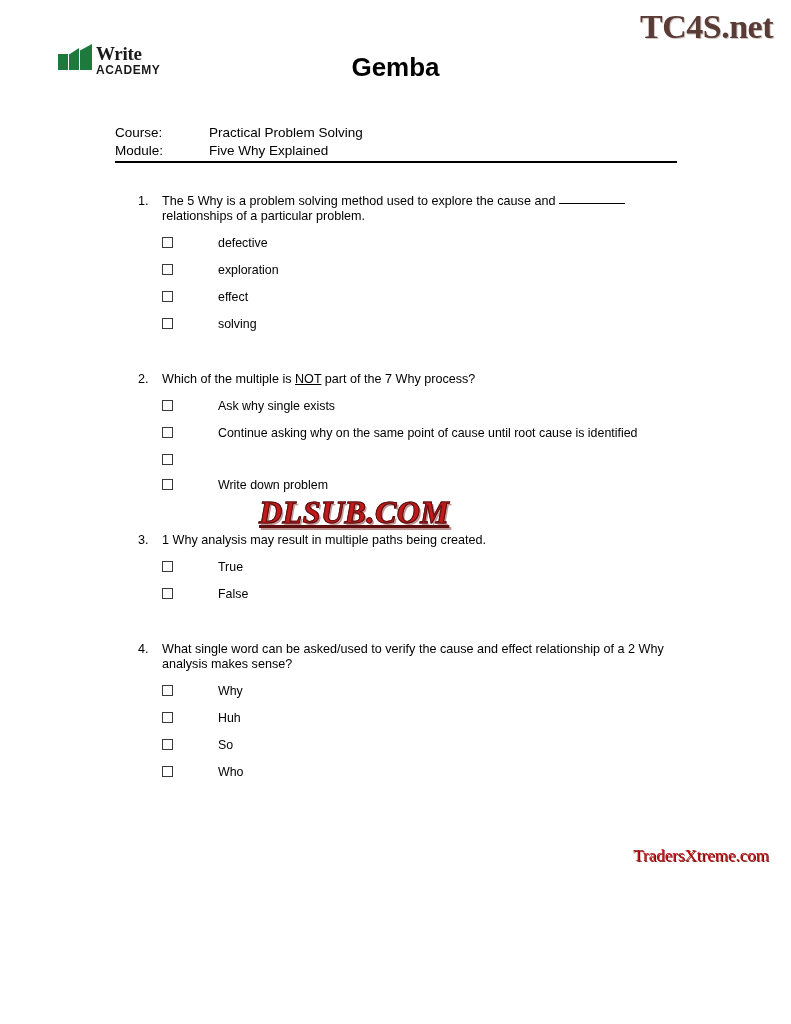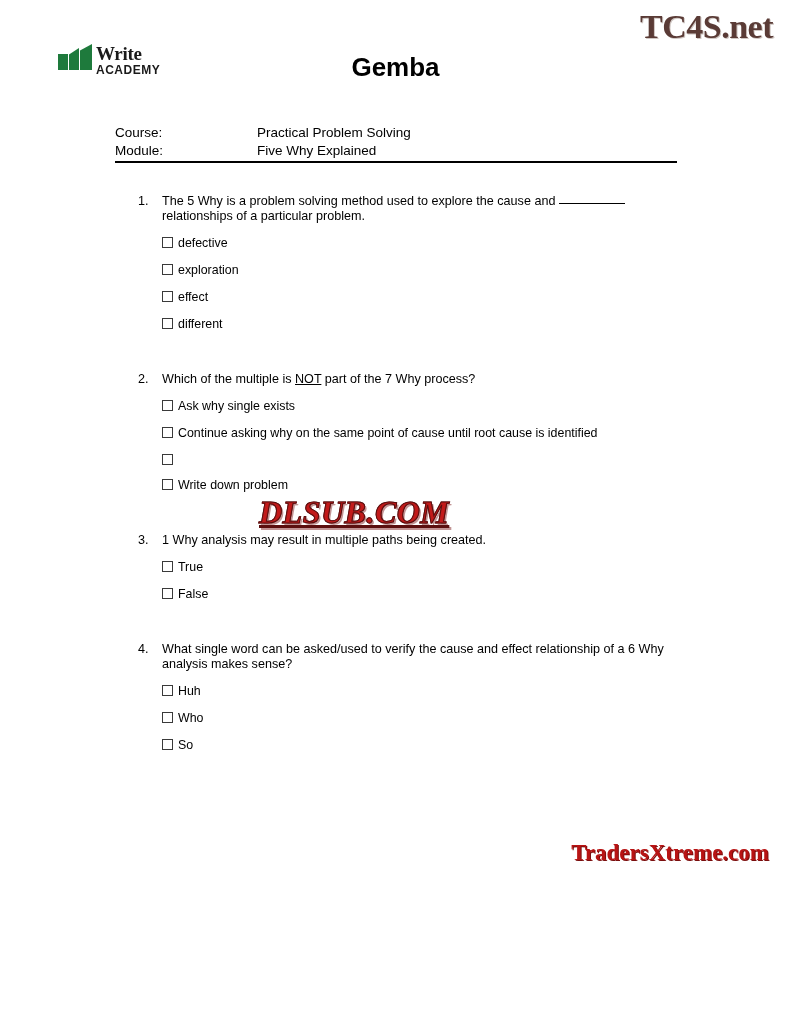--- a/index.html
+++ b/index.html
@@ -95,21 +95,20 @@
   .meta {
     position: absolute;
     left: 115px;
     top: 124px;
     width: 562px;
     font-size: 13.5px;
   }
   .meta-row {
     display: flex;
     line-height: 18px;
-    gap: 48px;
   }
   .meta-label { width: 94px; }
   .meta-value { }
   .meta-rule {
     position: absolute;
     left: 115px;
     top: 161px;
     width: 562px;
     height: 2px;
     background: #000;
@@ -148,20 +147,21 @@
   .options {
     margin-top: 12px;
     margin-left: 24px;
   }
   .option {
     display: flex;
     align-items: flex-start;
     margin-bottom: 13px;
     font-size: 12.4px;
     line-height: 14px;
+    gap: 40px;
   }
   .checkbox {
     width: 9px;
     height: 9px;
     border: 1px solid #3a3a3a;
     background: #fff;
     margin-right: 5px;
     margin-top: 1px;
     flex: 0 0 9px;
   }
@@ -187,22 +187,22 @@
     border: 0;
     text-decoration: underline;
   }
 
   
   .wm-bottom {
     position: absolute;
     right: 22px;
     bottom: 22px;
     font-family: "Liberation Serif", serif;
-    font-weight: bold;
-    font-size: 23px;
+    font-weight: normal;
+    font-size: 17px;
     color: #b81414;
     text-shadow: 1px 1px 0 #7a0d0d;
   }
 </style>
 </head>
 <body>
 
 <div class="page">
 
   <div class="wm-top">TC4S.net</div>
@@ -248,21 +248,21 @@
         <div class="option">
           <span class="checkbox"></span>
           <span>exploration</span>
         </div>
         <div class="option">
           <span class="checkbox"></span>
           <span>effect</span>
         </div>
         <div class="option">
           <span class="checkbox"></span>
-          <span>different</span>
+          <span>solving</span>
         </div>
       </div>
     </div>
 
     <div class="q-gap-1"></div>
 
     <div class="question">
       <div class="q-head">
         <div class="q-num">2.</div>
         <div class="q-text"><span>Which of the multiple is </span><u>NOT</u><span> part of the 7 Why process?</span></div>
@@ -303,35 +303,39 @@
           <span>False</span>
         </div>
       </div>
     </div>
 
     <div class="q-gap-3"></div>
 
     <div class="question">
       <div class="q-head">
         <div class="q-num">4.</div>
-        <div class="q-text">What single word can be asked/used to verify the cause and effect relationship of a 6 Why analysis makes sense?</div>
+        <div class="q-text">What single word can be asked/used to verify the cause and effect relationship of a 2 Why analysis makes sense?</div>
       </div>
       <div class="options">
         <div class="option">
           <span class="checkbox"></span>
+          <span>Why</span>
+        </div>
+        <div class="option">
+          <span class="checkbox"></span>
           <span>Huh</span>
         </div>
         <div class="option">
           <span class="checkbox"></span>
+          <span>So</span>
+        </div>
+        <div class="option">
+          <span class="checkbox"></span>
           <span>Who</span>
         </div>
-        <div class="option">
-          <span class="checkbox"></span>
-          <span>So</span>
-        </div>
       </div>
     </div>
 
   </div>
 
   <div class="wm-center">DLSUB.COM</div>
 
   <div class="wm-bottom">TradersXtreme.com</div>
 
 </div>

